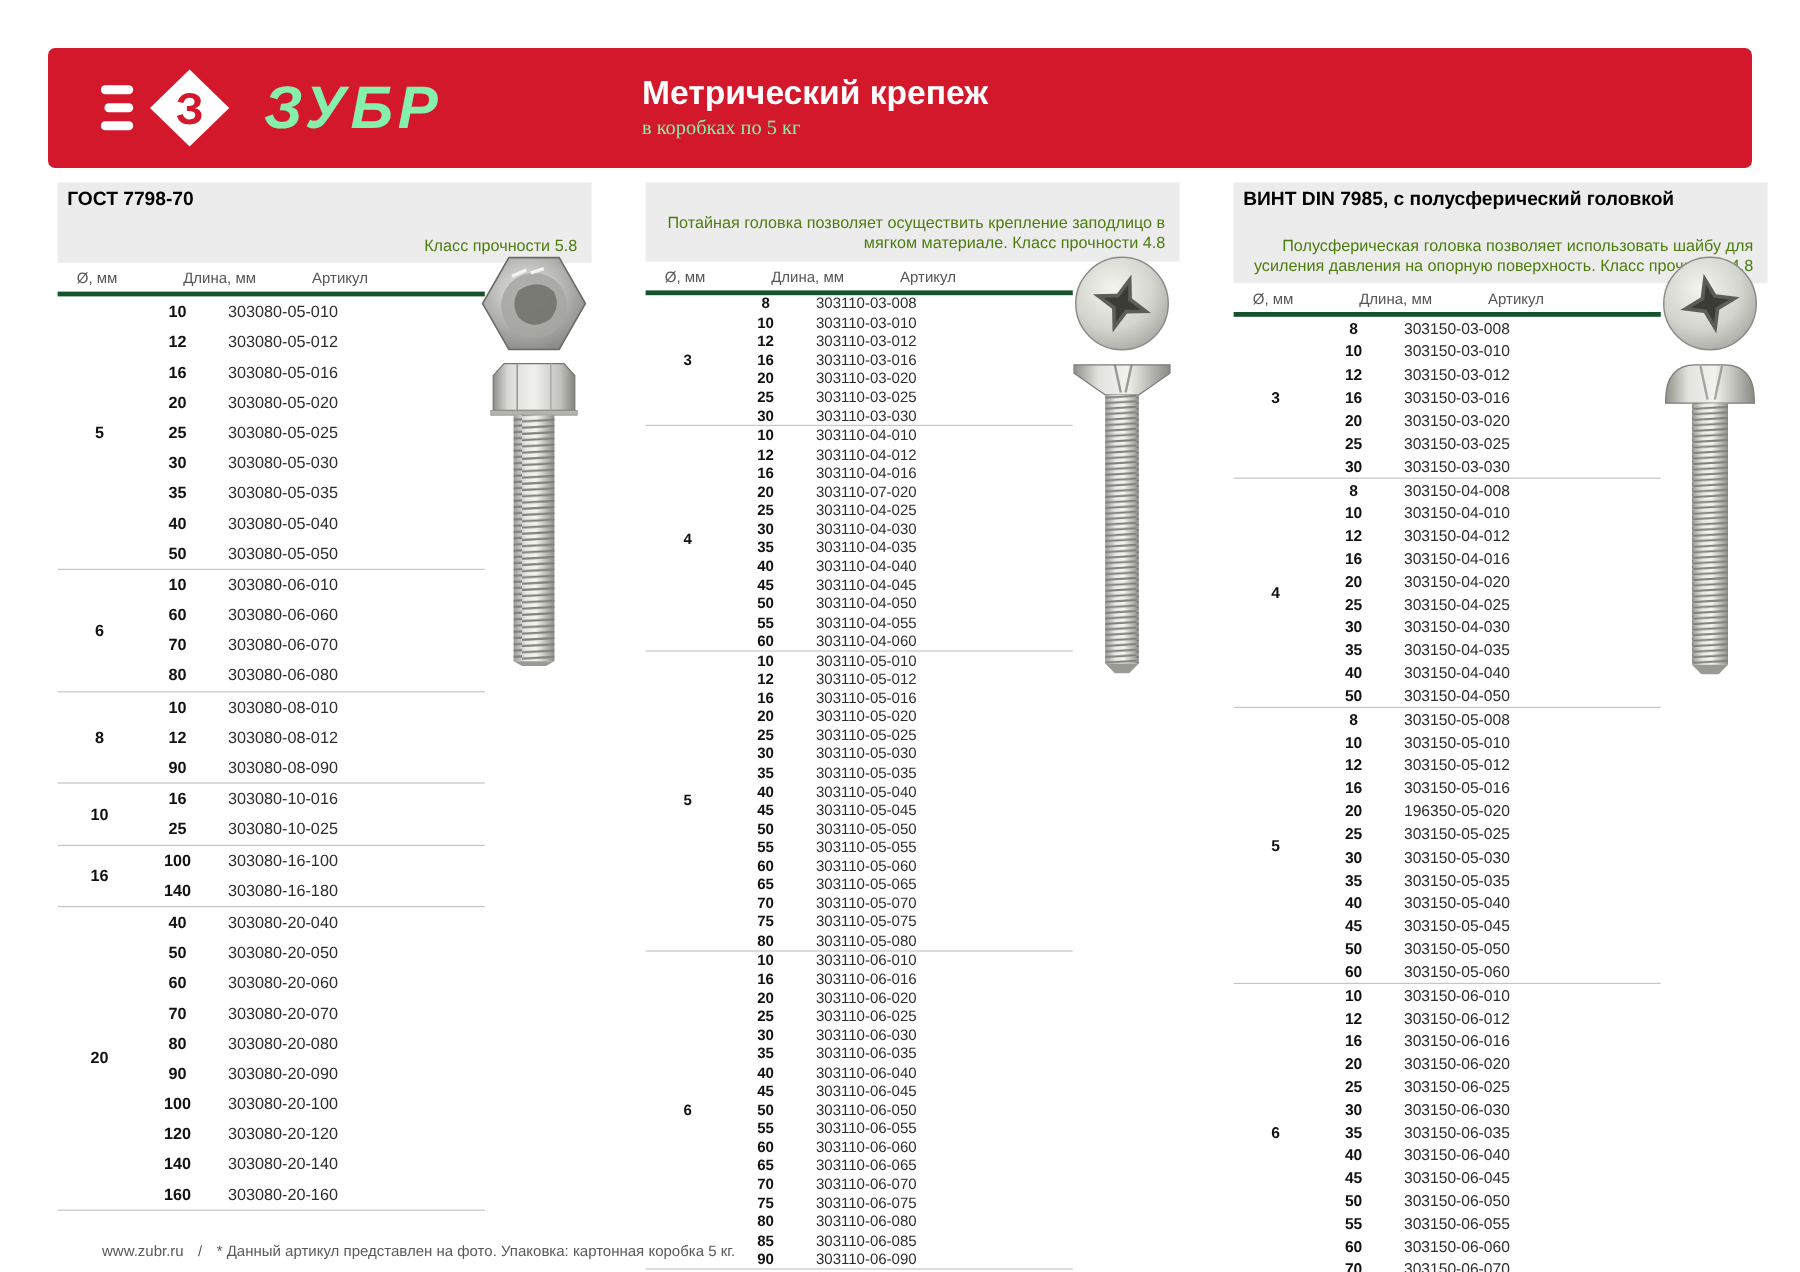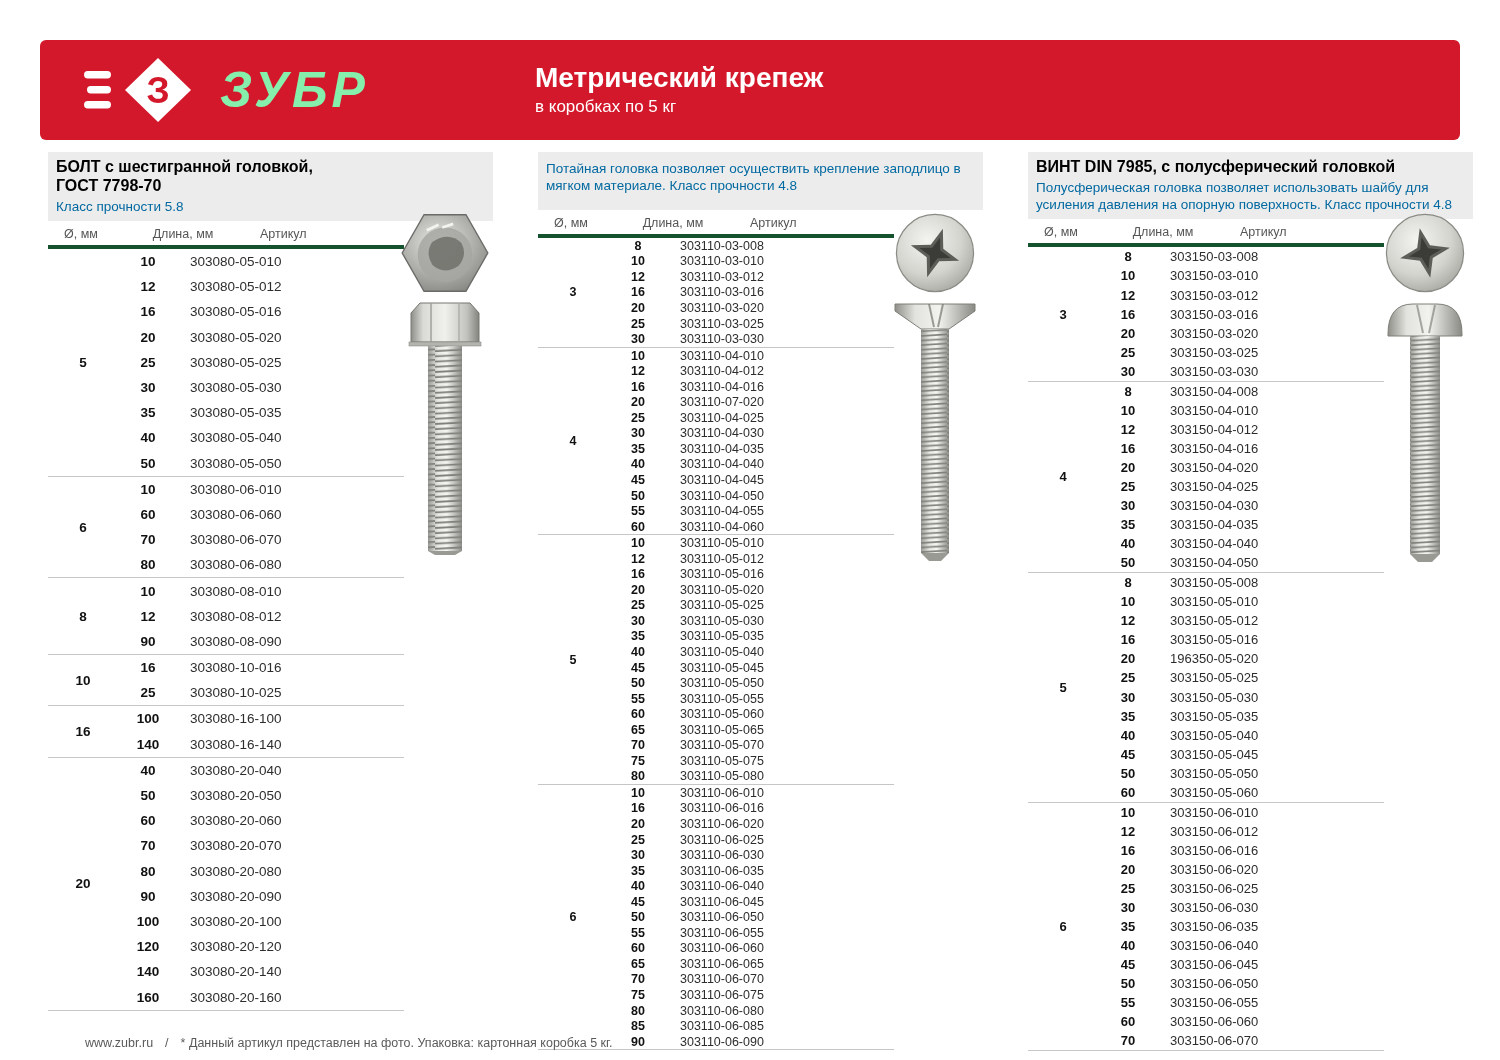--- a/index.html
+++ b/index.html
@@ -18,33 +18,33 @@
     display:flex; align-items:center;
   }
   .brand { width:495px; display:flex; align-items:center; gap:18px; padding-left:44px; }
   .logo-mark svg { display:block; }
   .brand-name {
     color:#86efac; font-size:50px; font-weight:bold; font-style:italic;
     letter-spacing:4px; line-height:1;
   }
   .banner-titles { display:flex; flex-direction:column; justify-content:center; }
   .banner-title { color:#fff; font-size:28px; font-weight:bold; line-height:1.1; }
-  .banner-subtitle { color:#ffffff; font-size:17px; margin-top:4px; }
+  .banner-subtitle { color:#86efac; font-size:17px; margin-top:4px;font-family:Liberation Serif, serif; }
 
   
   .columns {
     position:absolute; left:48px; top:152px; width:1425px;
     display:grid; grid-template-columns:445px 445px 445px; column-gap:45px;
   }
   .product-col { position:relative; }
 
   .title-block { background:#ececec; min-height:58px; padding:6px 12px 6px 8px; }
   .tbl-title { font-size:16px; font-weight:bold; color:#000; line-height:1.18; }
   .tbl-title span { display:block; }
-  .tbl-desc { font-size:13.5px; color:#0369a1; line-height:1.28; margin-top:2px; }
+  .tbl-desc { font-size:13.5px; color:#4d7c0f; line-height:1.28; margin-top:19px;text-align:right; }
 
   .thead {
     display:flex; align-items:center; height:26px; width:356px;
     border-bottom:4px solid #14532d; color:#555; font-size:12.5px; margin-top:2px;
   }
   .thead .c-dia { width:70px; padding-left:16px; }
   .thead .c-len { width:130px; text-align:center; }
   .thead .c-art { flex:1; padding-left:12px; }
 
   .tbody { width:356px; border-bottom:1px solid #c6c6c6; }
@@ -97,21 +97,20 @@
       <div class="banner-title">Метрический крепеж</div>
       <div class="banner-subtitle">в коробках по 5 кг</div>
     </div>
   </header>
 
   <main class="columns">
 
     <section class="product-col sec-0">
       <div class="title-block">
         <h2 class="tbl-title">
-          <span>БОЛТ с шестигранной головкой,</span>
           <span>ГОСТ 7798-70</span>
         </h2>
         <p class="tbl-desc">Класс прочности 5.8</p>
       </div>
       <div class="thead">
         <span class="c-dia">Ø, мм</span>
         <span class="c-len">Длина, мм</span>
         <span class="c-art">Артикул</span>
       </div>
       <div class="tbody">
@@ -209,21 +208,21 @@
           </div>
           <div class="tgroup">
             <div class="dia">16</div>
             <div class="rows">
               <div class="trow">
                 <span class="len">100</span>
                 <span class="art">303080-16-100</span>
               </div>
               <div class="trow">
                 <span class="len">140</span>
-                <span class="art">303080-16-140</span>
+                <span class="art">303080-16-180</span>
               </div>
             </div>
           </div>
           <div class="tgroup">
             <div class="dia">20</div>
             <div class="rows">
               <div class="trow">
                 <span class="len">40</span>
                 <span class="art">303080-20-040</span>
               </div>

